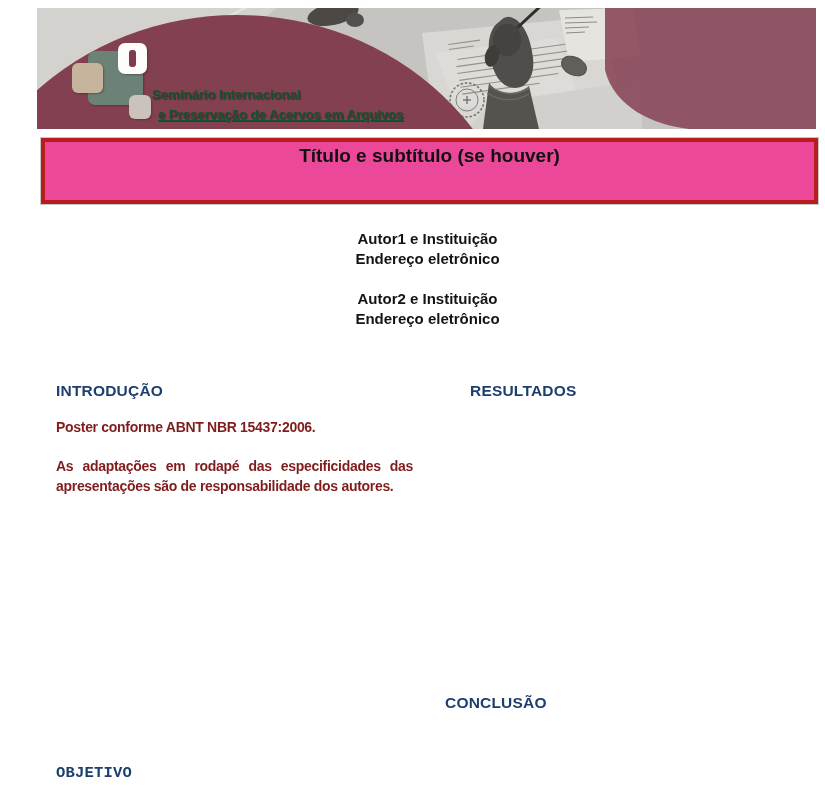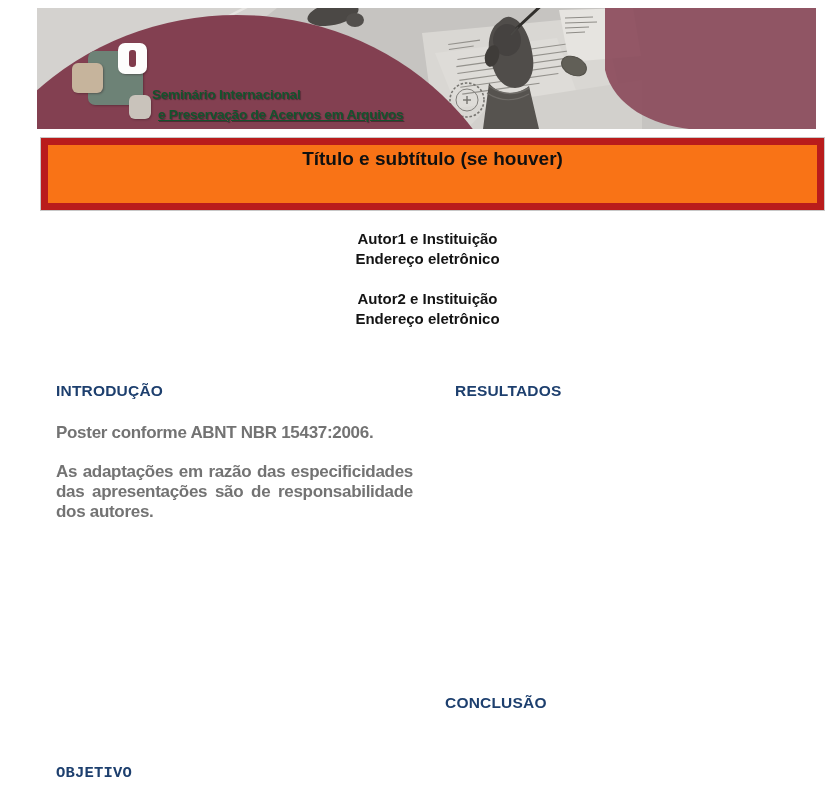--- a/index.html
+++ b/index.html
@@ -23,44 +23,44 @@
   .logo-text{
     position:absolute;left:115px;top:33px;color:#14532d;font-weight:bold;font-size:13.5px;
     line-height:20px;letter-spacing:-0.2px;white-space:nowrap;
     text-shadow:1px 1px 1px rgba(50,25,35,.6);
     margin-top:44px;
   }
   .logo-text .l3{padding-left:6px;text-decoration:underline;}
   
   .title-box{
     position:absolute;left:41px;top:138px;width:769px;height:58px;
-    border:7px solid #b91c1c;background:#f97316;box-shadow:0 0 0 1px #c8c8c8;
+    border:4px solid #b91c1c;background:#ec4899;box-shadow:0 0 0 1px #c8c8c8;
   }
   .title-box h1{
     margin:3px 0 0 0;text-align:center;font-size:19px;font-weight:bold;color:#101010;
     font-family:"Liberation Sans",sans-serif;
   }
   
   .authors{
     position:absolute;left:41px;top:229px;width:773px;text-align:center;
     font-weight:bold;font-size:15px;line-height:20px;color:#141414;
   }
   .author-group{margin:0 0 20px 0;}
   
   .sec{position:absolute;font-weight:bold;}
   .sec h2{
     margin:0;font-size:15.5px;font-weight:bold;color:#1d3f6e;letter-spacing:0.2px;
   }
   #introducao{left:56px;top:382px;width:357px;}
-  #introducao h2{margin-bottom:23px;}
+  #introducao h2{margin-bottom:17px;}
   .body-par{
-    margin:0 0 19px 0;font-size:17px;line-height:20px;letter-spacing:-0.3px;
-    text-align:justify;color:#737373;font-weight:bold;
+    margin:0 0 19px 0;font-size:14px;line-height:20px;letter-spacing:-0.3px;
+    text-align:justify;color:#7f1d1d;font-weight:bold;
   }
-  #resultados{left:455px;top:382px;}
+  #resultados{left:470px;top:382px;}
   #conclusao{left:445px;top:694px;}
   #objetivo{left:56px;top:764px;font-family:Liberation Mono, monospace;}
 </style>
 </head>
 <body>
 
 <div class="page">
 
   <div class="banner">
     <svg viewBox="0 0 779 121" preserveAspectRatio="none" aria-hidden="true">
@@ -149,21 +149,21 @@
     </div>
     <div class="author-group">
       <div>Autor2 e Instituição</div>
       <div>Endereço eletrônico</div>
     </div>
   </div>
 
   <div class="sec" id="introducao">
     <h2>INTRODUÇÃO</h2>
     <p class="body-par">Poster conforme ABNT NBR 15437:2006.</p>
-    <p class="body-par">As adaptações em razão das especificidades das apresentações são de responsabilidade dos autores.</p>
+    <p class="body-par">As adaptações em rodapé das especificidades das apresentações são de responsabilidade dos autores.</p>
   </div>
 
   <div class="sec" id="objetivo">
     <h2>OBJETIVO</h2>
   </div>
 
   <div class="sec" id="resultados">
     <h2>RESULTADOS</h2>
   </div>
 

